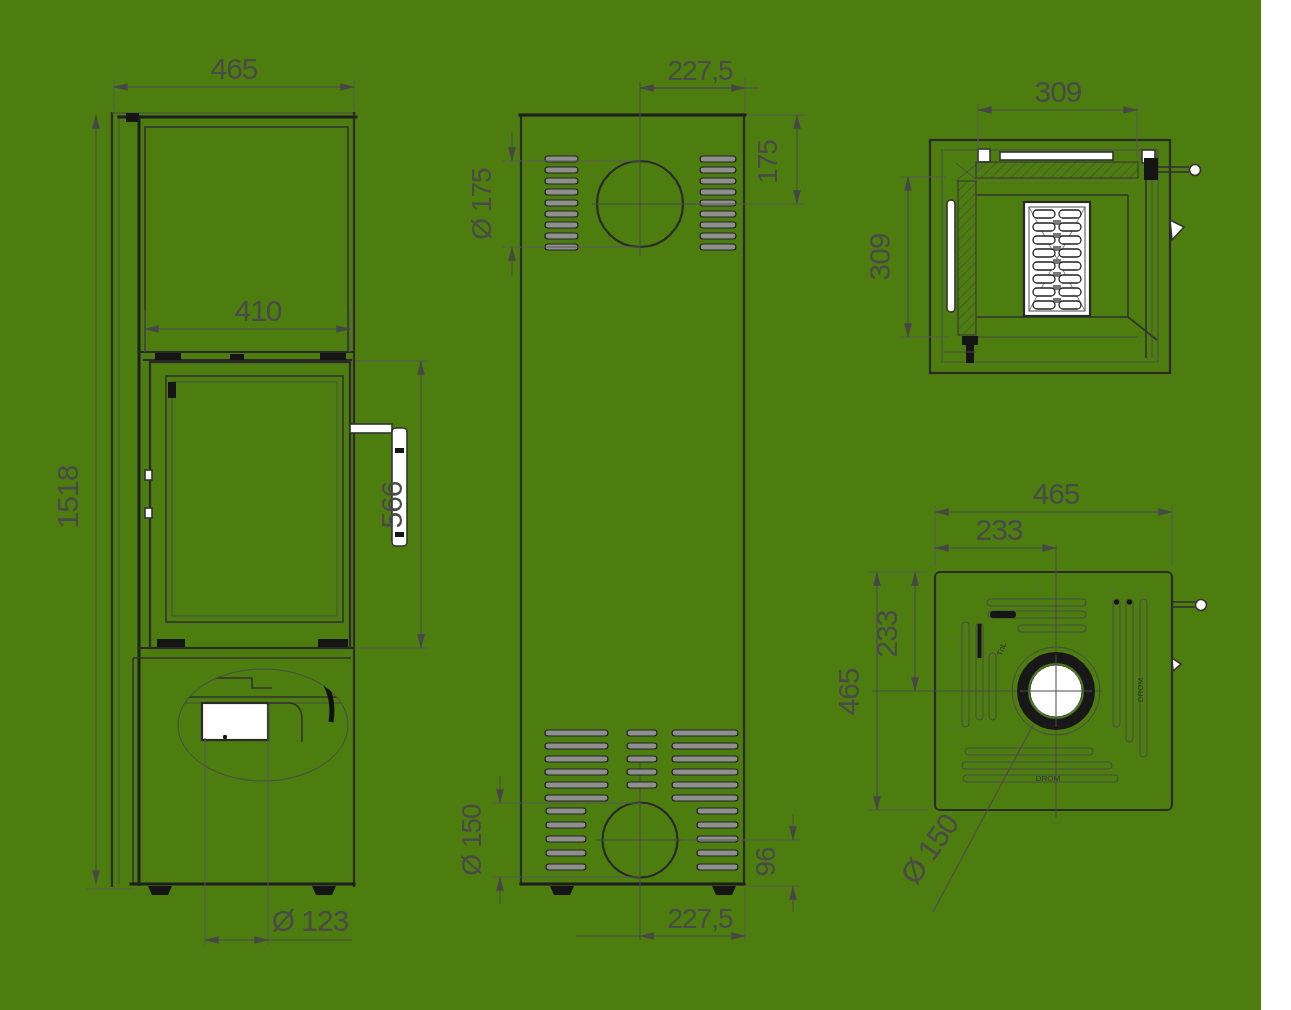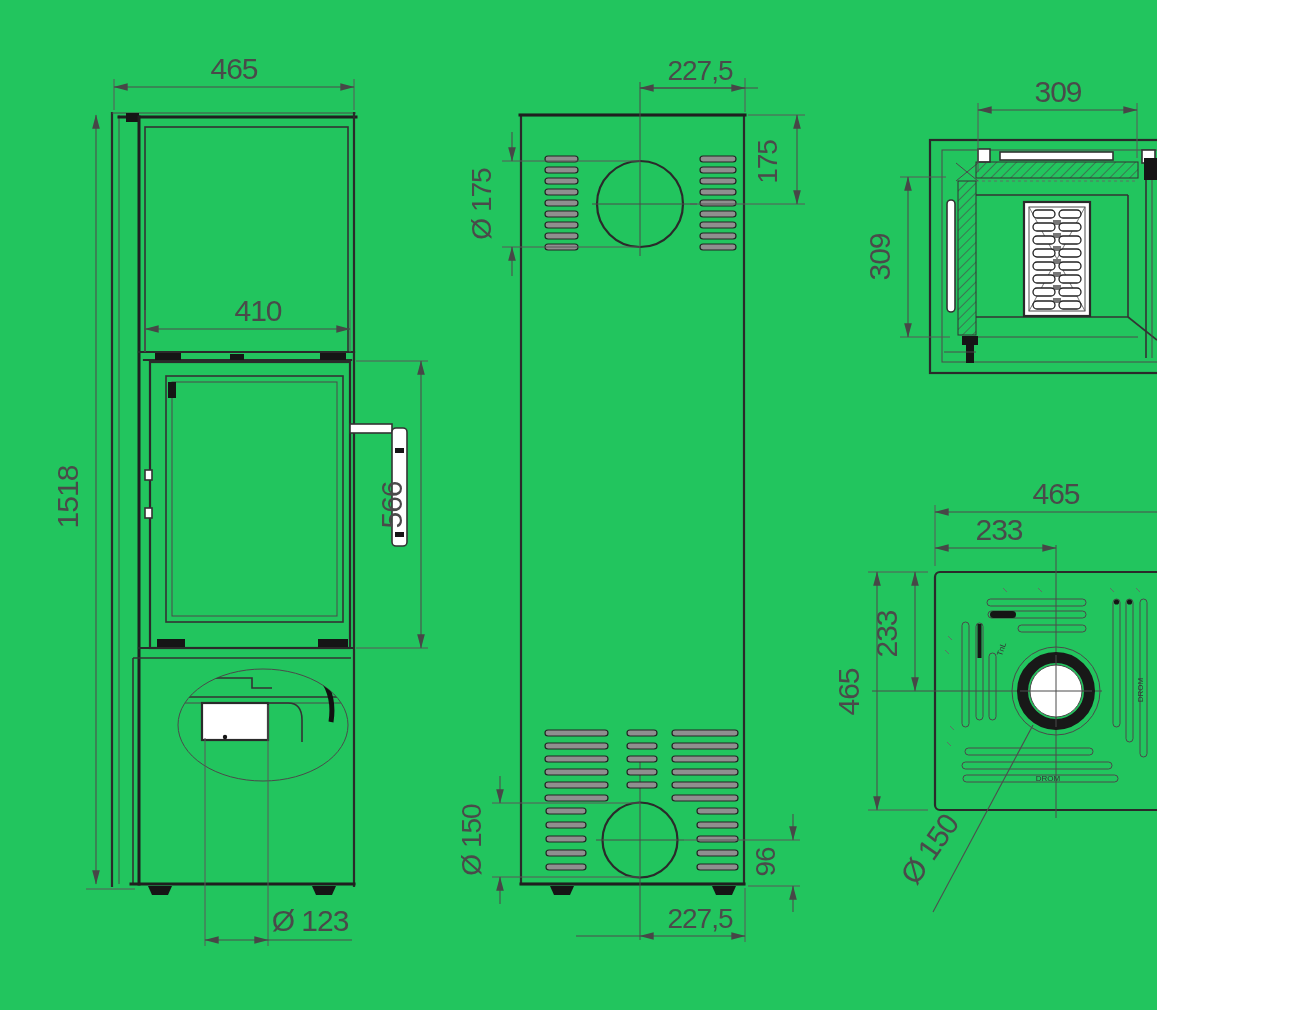--- a/index.html
+++ b/index.html
@@ -1,16 +1,16 @@
 <!DOCTYPE html>
 <html><head>
 <meta charset="utf-8">
 <style>
   html,body{margin:0;padding:0;background:#ffffff;}
-  .stage{position:relative;width:1157px;height:1010px;background:#22c55e;overflow:hidden;}
+  .stage{position:relative;width:1261px;height:1010px;background:#4d7c0f;overflow:hidden;}
   svg{display:block;}
   
   .heavy{stroke:#1f1f1f;stroke-width:3;fill:none;stroke-linecap:square;}
   .outline{stroke:#2a2a2a;stroke-width:2.2;fill:none;stroke-linecap:square;}
   .med{stroke:#333;stroke-width:1.6;fill:none;}
   .thin{stroke:#4a4a4a;stroke-width:1;fill:none;}
   .faint{stroke:#666;stroke-width:.9;fill:none;}
   .dim{stroke:#4d4d4d;stroke-width:1.1;fill:none;}
   .ext{stroke:#585858;stroke-width:1;fill:none;}
   .blackfill{fill:#151515;stroke:none;}

